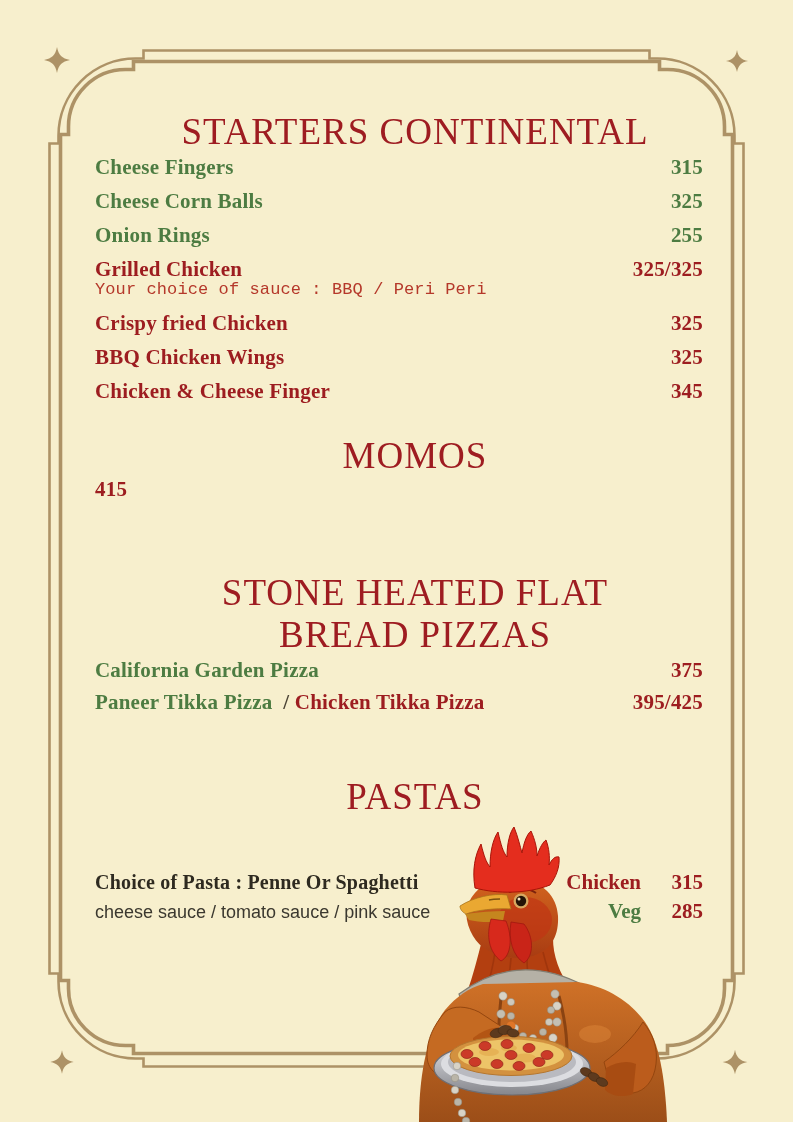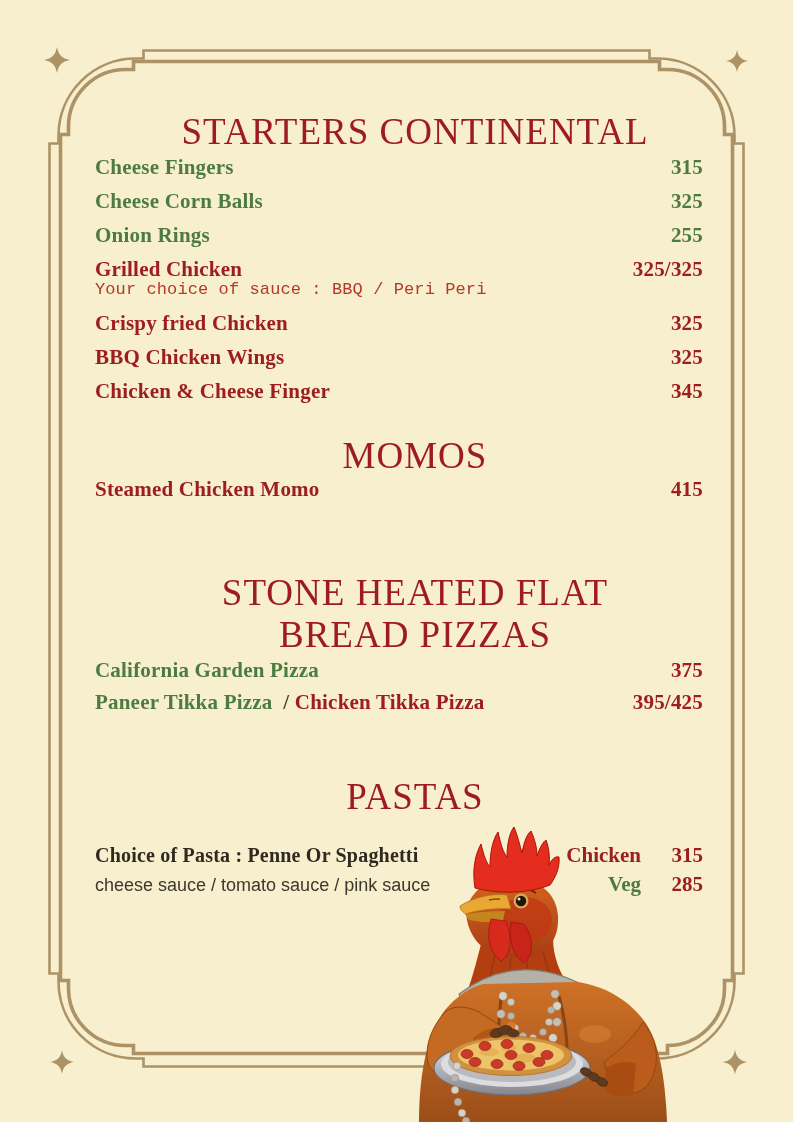--- a/index.html
+++ b/index.html
@@ -37,21 +37,21 @@
   .menu-row.h32{height:32px;}
   .menu-row.tight{height:23px;}
   .note{height:31px;font-family:Liberation Mono, monospace;
     font-size:17px;color:var(--note-red);letter-spacing:.1px;}
   .green{color:var(--green);}
   .red{color:var(--red);}
   .sep{color:#4b4435;font-weight:bold;}
   .pasta-row{display:flex;justify-content:space-between;align-items:baseline;height:29px;}
   .pasta-main{font-size:20px;font-weight:bold;color:var(--dark);letter-spacing:.2px;}
   .pasta-sub{font-family:"Liberation Sans","DejaVu Sans",sans-serif;font-size:18px;color:var(--dark2);}
-  .opt{display:flex;align-items:baseline;font-size:21px;font-weight:bold;}
+  .opt{display:flex;align-items:baseline;font-size:21px;font-weight:bold;margin-top:27px;}
   .opt-label{text-align:right;}
   .opt-price{width:48px;text-align:right;margin-left:14px;color:var(--red);}
   #rooster{position:absolute;left:405px;top:824px;z-index:3;}
 </style>
 </head>
 <body>
 
 <svg id="frame-svg" width="793" height="1122" viewBox="0 0 793 1122">
   <path d="M 143.5,50.5 H 649.5 L 649.5,58.5 L 657.5,58.5 A 77 77 0 0 1 734.5,135.5
        L 734.5,143.5 L 743.5,143.5 V 973.5 L 734.5,973.5 L 734.5,981.5
@@ -106,21 +106,20 @@
     <div class="menu-row">
       <span class="red">Chicken &amp; Cheese Finger</span>
       <span class="red">345</span>
     </div>
   </div>
 
   <h1 class="sec-title" id="t-momos">MOMOS</h1>
 
   <div class="list" id="l-momos">
     <div class="menu-row h33">
-      <span class="red">Steamed Chicken Momo</span>
       <span class="red">415</span>
     </div>
   </div>
 
   <h1 class="sec-title" id="t-pizzas"><span>STONE HEATED FLAT</span><br><span>BREAD PIZZAS</span></h1>
 
   <div class="list" id="l-pizzas">
     <div class="menu-row h32">
       <span class="green">California Garden Pizza</span>
       <span class="red">375</span>

